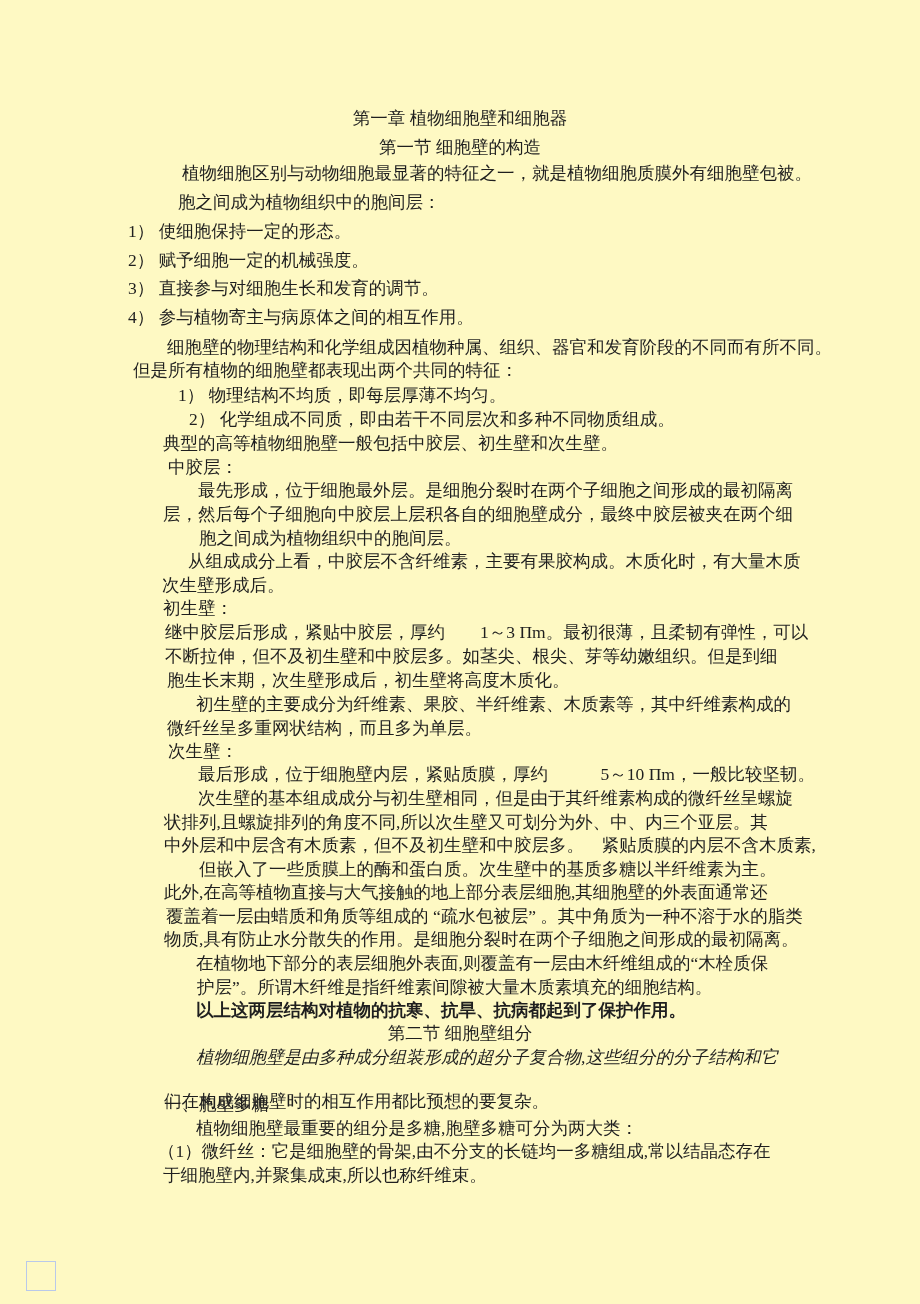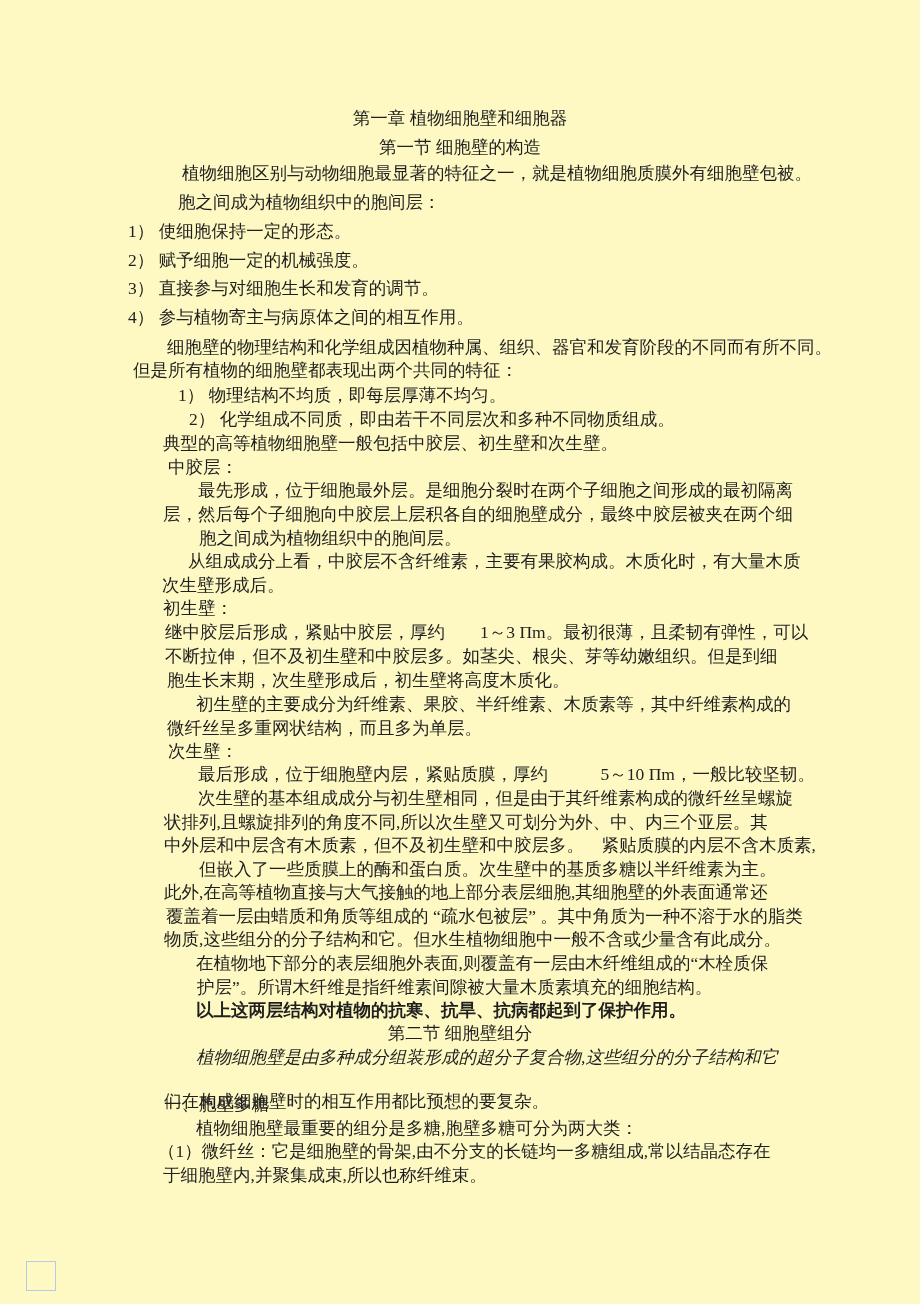--- a/index.html
+++ b/index.html
@@ -62,21 +62,21 @@
       <div class="line" style="top: 694px; left: 196px;">初生壁的主要成分为纤维素、果胶、半纤维素、木质素等，其中纤维素构成的</div>
       <div class="line" style="top: 718px; left: 167px;">微纤丝呈多重网状结构，而且多为单层。</div>
       <div class="line" style="top: 741px; left: 168px;">次生壁：</div>
       <div class="line" style="top: 764px; left: 198px;">最后形成，位于细胞壁内层，紧贴质膜，厚约　　　5～10 Пm，一般比较坚韧。</div>
       <div class="line" style="top: 788px; left: 198px;">次生壁的基本组成成分与初生壁相同，但是由于其纤维素构成的微纤丝呈螺旋</div>
       <div class="line" style="top: 812px; left: 164px;">状排列,且螺旋排列的角度不同,所以次生壁又可划分为外、中、内三个亚层。其</div>
       <div class="line" style="top: 835px; left: 164px;">中外层和中层含有木质素，但不及初生壁和中胶层多。　紧贴质膜的内层不含木质素,</div>
       <div class="line" style="top: 859px; left: 164px; margin-left: 35px;">但嵌入了一些质膜上的酶和蛋白质。次生壁中的基质多糖以半纤维素为主。</div>
       <div class="line" style="top: 882px; left: 164px;">此外,在高等植物直接与大气接触的地上部分表层细胞,其细胞壁的外表面通常还</div>
       <div class="line" style="top: 906px; left: 166px;">覆盖着一层由蜡质和角质等组成的 “疏水包被层” 。其中角质为一种不溶于水的脂类</div>
-      <div class="line" style="top: 929px; left: 164px;">物质,这些组分的分子结构和它。但水生植物细胞中一般不含或少量含有此成分。</div>
+      <div class="line" style="top: 929px; left: 164px;">物质,具有防止水分散失的作用。是细胞分裂时在两个子细胞之间形成的最初隔离。</div>
       <div class="line" style="top: 953px; left: 196px; text-align: center;">在植物地下部分的表层细胞外表面,则覆盖有一层由木纤维组成的“木栓质保</div>
       <div class="line" style="top: 977px; left: 163px; margin-left: 34px;">护层”。所谓木纤维是指纤维素间隙被大量木质素填充的细胞结构。</div>
       <div class="line" style="top: 1000px; left: 196px; font-weight: bold;">以上这两层结构对植物的抗寒、抗旱、抗病都起到了保护作用。</div>
       <div class="line center" style="top: 1023px;">第二节 细胞壁组分</div>
       <div class="line" style="top: 1047px; left: 196px; font-style: italic;">植物细胞壁是由多种成分组装形成的超分子复合物,这些组分的分子结构和它</div>
       <div class="line" style="top: 1071px; left: 164px; margin-top: 20px;">们在构成细胞壁时的相互作用都比预想的要复杂。</div>
       <div class="line" style="top: 1094px; left: 164px;">一、胞壁多糖</div>
       <div class="line" style="top: 1118px; left: 196px;">植物细胞壁最重要的组分是多糖,胞壁多糖可分为两大类：</div>
       <div class="line" style="top: 1141px; left: 158px;">（1）微纤丝：它是细胞壁的骨架,由不分支的长链均一多糖组成,常以结晶态存在</div>
       <div class="line" style="top: 1165px; left: 163px;">于细胞壁内,并聚集成束,所以也称纤维束。</div>

